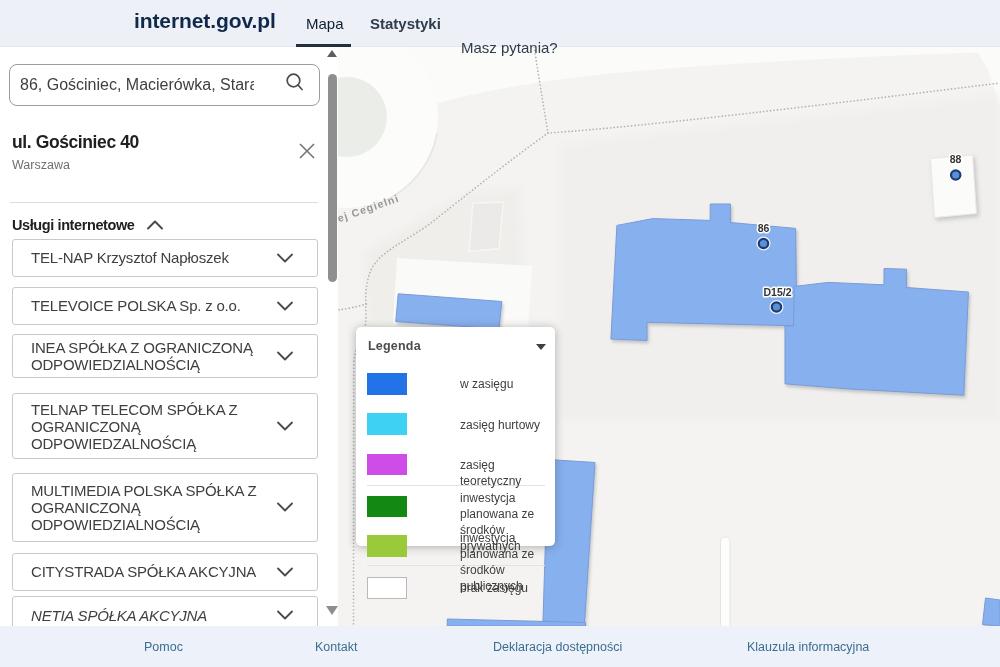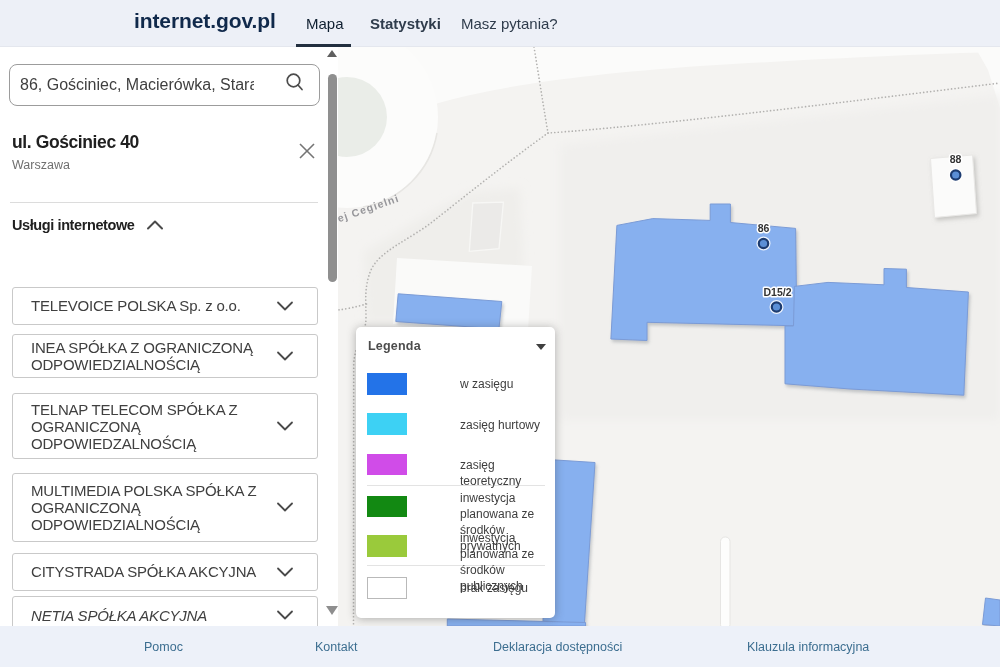--- a/index.html
+++ b/index.html
@@ -7,21 +7,21 @@
   html,body { width:1000px; height:667px; overflow:hidden; font-family:"Liberation Sans", sans-serif; background:#fff; }
   #app { position:relative; width:1000px; height:667px; overflow:hidden; }
   .abs { position:absolute; }
 
   
   #header { left:0; top:0; width:1000px; height:47px; background:#edf0f7; border-bottom:1px solid #e4e7ee; z-index:30; }
   #logo { left:134px; top:9px; font-size:21px; font-weight:bold; color:#10294b; letter-spacing:-0.1px; }
   .nav { top:15px; font-size:15px; color:#2f3c4c; }
   #nav-mapa { left:306px; color:#0f1f30; }
   #nav-stat { left:370px; }
-  #nav-pyt  { left:461px; }
+  #nav-pyt  { left:461px;margin-top:24px; }
   #mapa-underline { left:296px; top:44px; width:55px; height:3px; background:#222f3f; }
 
   
   #sidebar { left:0; top:47px; width:338px; height:579px; background:#fff; z-index:20; }
   #searchbox { left:9px; top:17px; width:311px; height:42px; border:1px solid #9c9c9c; border-radius:8px; background:#fff; overflow:hidden; }
   #searchtext { left:10px; top:0; width:234px; height:40px; line-height:40px; font-size:16px; color:#3f3f3f; white-space:nowrap; overflow:hidden; }
   #sicon { left:276px; top:22px; }
   #addr { left:12px; top:85px; font-size:17.5px; letter-spacing:-0.4px; font-weight:bold; color:#202020; }
   #city { left:12px; top:111px; font-size:12.5px; color:#6f6f6f; }
   #xbtn { left:297px; top:94px; }
@@ -44,21 +44,21 @@
   
   #sthumb { left:327.5px; top:27px; width:9px; height:208px; border-radius:4.5px; background:#8f8f8f; }
   .sarrow { width:0; height:0; }
   #sarrow-up { left:327px; top:3px; border-left:5.5px solid transparent; border-right:5.5px solid transparent; border-bottom:7px solid #5f5f5f; }
   #sarrow-dn { left:326px; top:559px; border-left:6px solid transparent; border-right:6px solid transparent; border-top:9px solid #8e8e8e; }
 
   
   #map { left:338px; top:47px; width:662px; height:579px; z-index:5; }
 
   
-  #legend { left:356px; top:327px; width:199px; height:291px; background:#fff; border-radius:5px;
+  #legend { left:356px; top:327px; width:199px; height:219px; background:#fff; border-radius:5px;
             box-shadow:0 1px 10px rgba(40,40,40,0.35); z-index:15; }
   #ltitle { left:12px; top:11.5px; font-size:12.5px; font-weight:bold; color:#4c4c4c; letter-spacing:0.2px; }
   #lcaret { left:180px; top:17px; width:0; height:0; border-left:5px solid transparent; border-right:5px solid transparent; border-top:6px solid #3f3f3f; }
   .sw { left:11px; width:40px; height:21.5px; }
   .ltxt { left:60px; font-size:12px; line-height:16px; color:#3e3e3e;margin-left:44px; }
   .ldiv { left:11px; width:178px; height:1px; background:#e3e3e3; }
 
   
   #footer { left:0; top:626px; width:1000px; height:41px; background:#edf1f9; z-index:40; }
   .flink { top:640px; font-size:12.5px; color:#3c6e90; }
@@ -164,20 +164,26 @@
       <line x1="3" y1="3" x2="17" y2="17" stroke="#757575" stroke-width="1.6"></line>
       <line x1="17" y1="3" x2="3" y2="17" stroke="#757575" stroke-width="1.6"></line>
     </svg>
     <div id="city" class="abs">Warszawa</div>
     <div id="divider1" class="abs"></div>
     <div id="uslugi" class="abs">Usługi internetowe</div>
     <svg id="chev-up" class="abs" width="18" height="12" viewBox="0 0 18 12">
       <polyline points="2,9.5 9,2.5 16,9.5" fill="none" stroke="#4a4a4a" stroke-width="2" stroke-linecap="round" stroke-linejoin="round"></polyline>
     </svg>
 
+    <div id="pb1" class="pbox abs">
+        <div class="ptext">TEL-NAP Krzysztof Napłoszek</div>
+      <svg class="pchev" width="18" height="12" viewBox="0 0 18 12">
+          <polyline points="2,2.5 9,9.5 16,2.5" fill="none" stroke="#4a4a4a" stroke-width="1.8" stroke-linecap="round" stroke-linejoin="round"></polyline>
+        </svg>
+      </div>
     <div id="pb2" class="pbox abs">
         <div class="ptext">TELEVOICE POLSKA Sp. z o.o.</div>
       <svg class="pchev" width="18" height="12" viewBox="0 0 18 12">
           <polyline points="2,2.5 9,9.5 16,2.5" fill="none" stroke="#4a4a4a" stroke-width="1.8" stroke-linecap="round" stroke-linejoin="round"></polyline>
         </svg>
       </div>
     <div id="pb3" class="pbox abs">
         <div class="ptext">INEA SPÓŁKA Z OGRANICZONĄ ODPOWIEDZIALNOŚCIĄ</div>
       <svg class="pchev" width="18" height="12" viewBox="0 0 18 12">
           <polyline points="2,2.5 9,9.5 16,2.5" fill="none" stroke="#4a4a4a" stroke-width="1.8" stroke-linecap="round" stroke-linejoin="round"></polyline>

